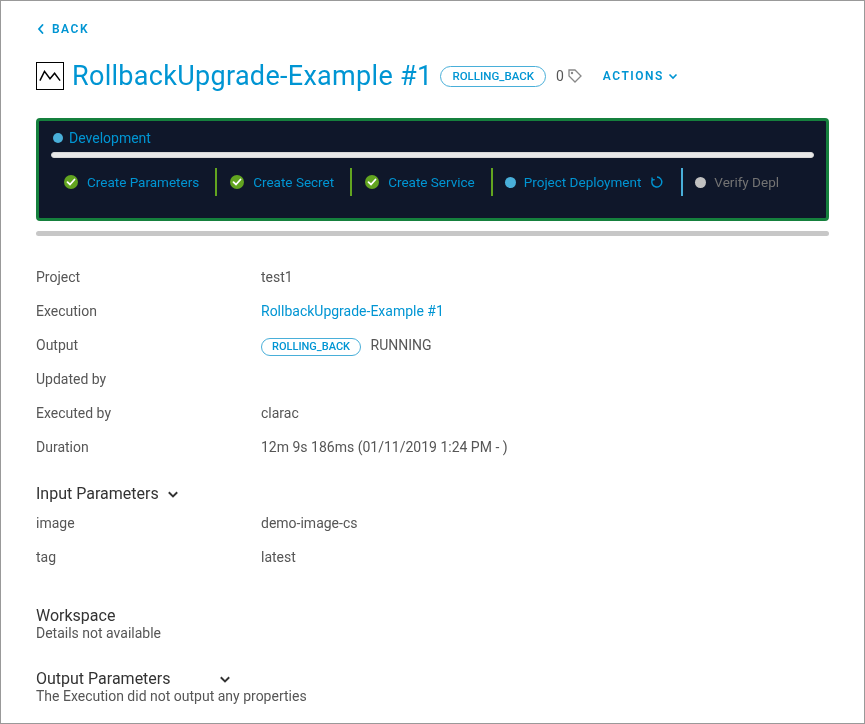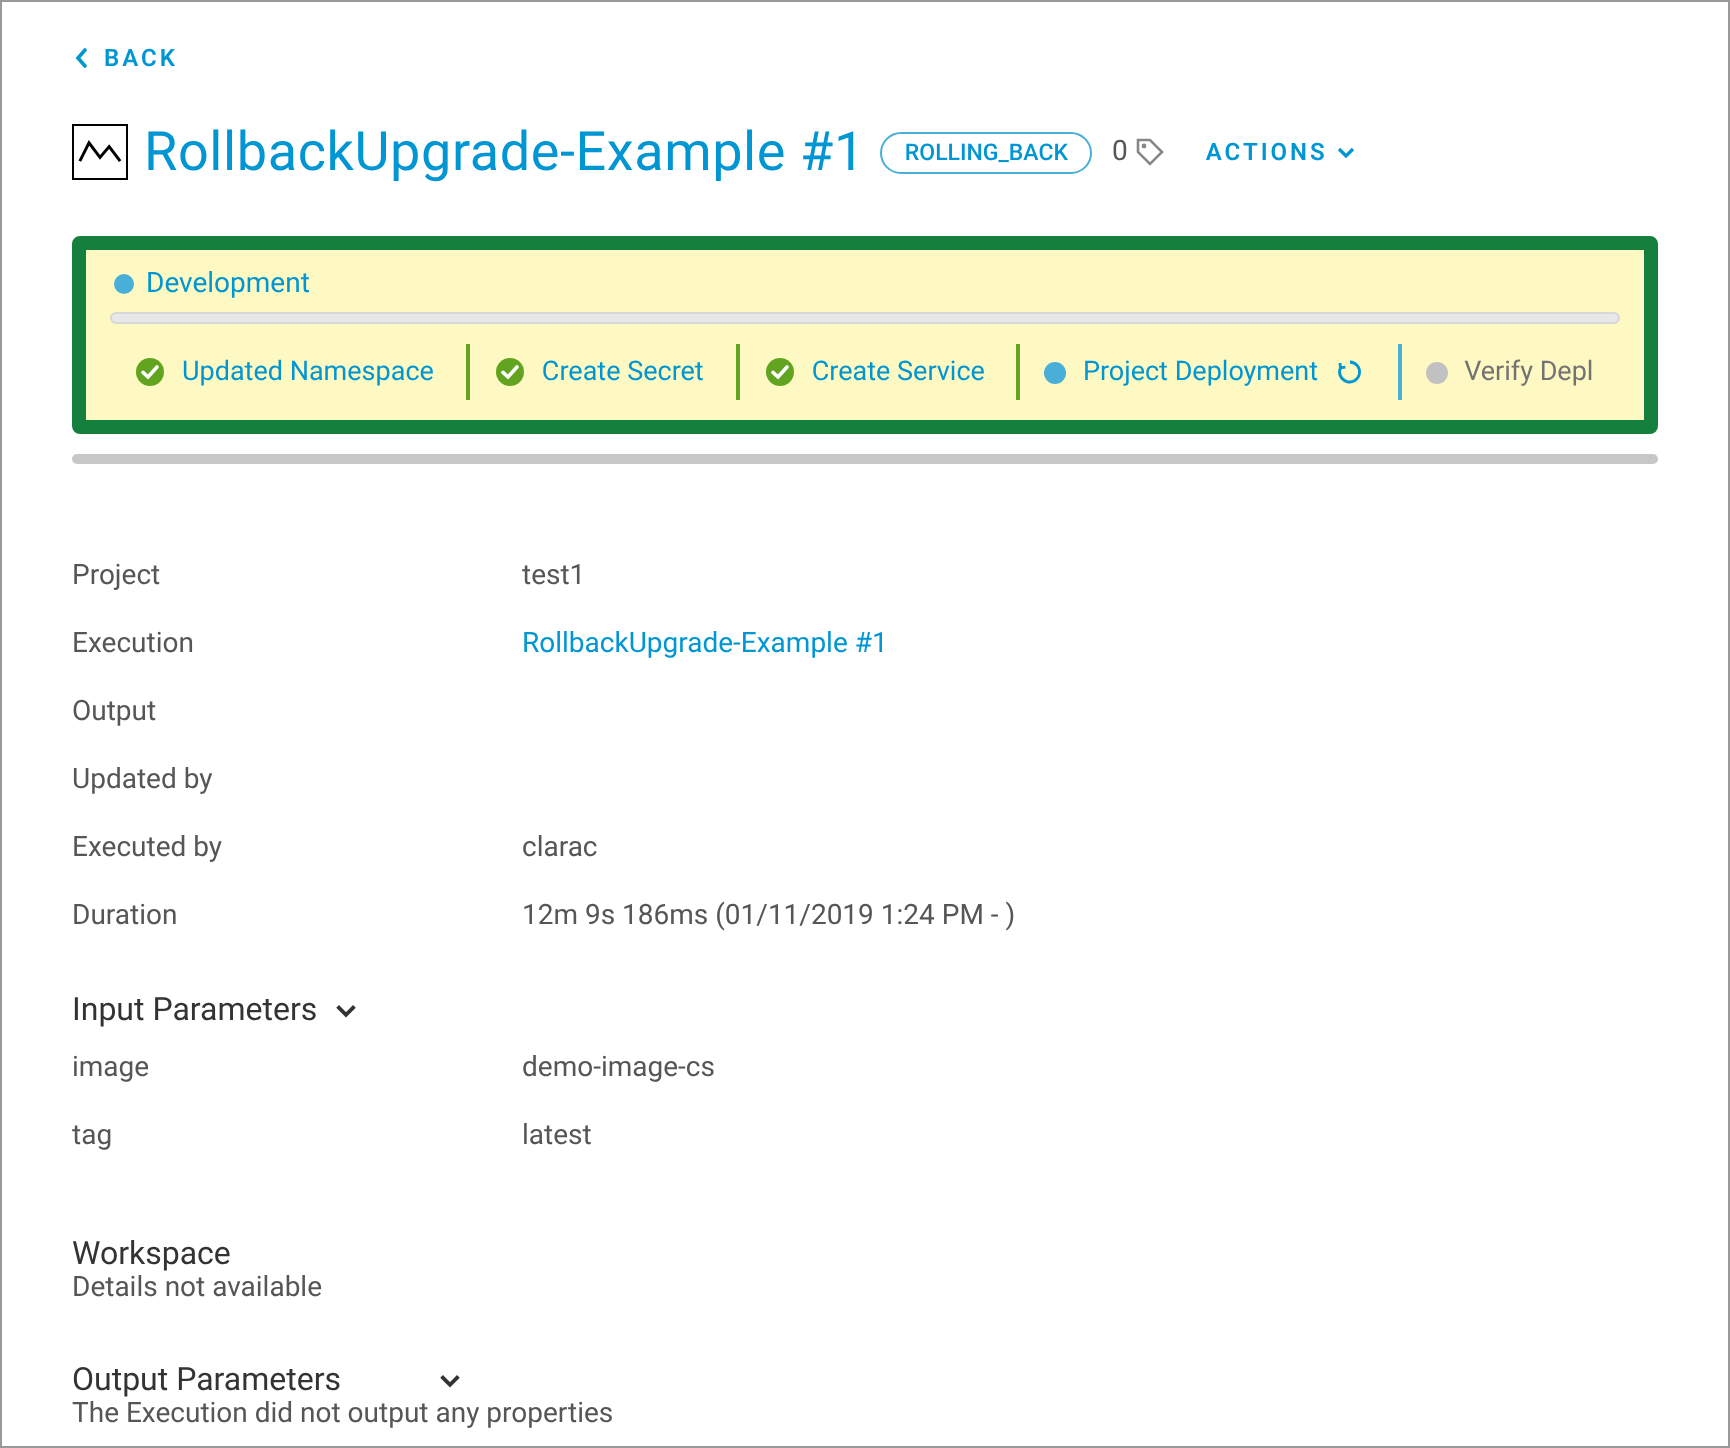--- a/index.html
+++ b/index.html
@@ -73,24 +73,24 @@
     cursor: pointer;
     display: inline-flex;
     align-items: center;
     gap: 4px;
     margin-left: 12px;
   }
   .actions-link svg { width: 10px; height: 10px; }
 
   .stage-wrap {
     margin: 26px 35px 0 35px;
-    background: #fef9c3;
-    border: 7px solid #15803d;
+    background: #0f172a;
+    border: 3px solid #15803d;
     border-radius: 4px;
-    padding-bottom: 10px;
+    padding-bottom: 22px;
     overflow: hidden;
   }
   .stage-name-row {
     display: flex;
     align-items: center;
     gap: 6px;
     padding: 9px 14px 6px;
     color: #0095d3;
     font-size: 14px;
   }
@@ -131,21 +131,21 @@
   .rollback-icon { color: #0095d3; flex-shrink:0; }
 
   .scroll-track {
     margin: 10px 35px 0;
     height: 5px;
     background: #c7c7c7;
     border-radius: 3px;
   }
 
   .details {
-    padding: 39px 35px 0;
+    padding: 24px 35px 0;
   }
   .kv-row {
     display: flex;
     padding: 9px 0;
     font-size: 14px;
     color: #565656;
   }
   .kv-row .k { width: 225px; flex-shrink: 0; }
   .kv-row .v { color: #565656; }
   .kv-row .v .link { color: #0095d3; cursor: pointer; }
@@ -208,21 +208,21 @@
     <span class="stage-dot"></span>
     <span>Development</span>
   </div>
   <div class="progress-bar"></div>
   <div class="tasks-row">
     <div class="task">
       <svg class="check-icon" viewBox="0 0 16 16">
           <circle cx="8" cy="8" r="7" fill="#62a420"></circle>
           <path d="M4.5 8.2 L7 10.5 L11.5 5.5" stroke="#fff" stroke-width="1.8" fill="none" stroke-linecap="round"></path>
         </svg>
-      <span class="tlabel">Updated Namespace</span>
+      <span class="tlabel">Create Parameters</span>
     </div>
     <div class="task">
       <svg class="check-icon" viewBox="0 0 16 16">
           <circle cx="8" cy="8" r="7" fill="#62a420"></circle>
           <path d="M4.5 8.2 L7 10.5 L11.5 5.5" stroke="#fff" stroke-width="1.8" fill="none" stroke-linecap="round"></path>
         </svg>
       <span class="tlabel">Create Secret</span>
     </div>
     <div class="task">
       <svg class="check-icon" viewBox="0 0 16 16">
@@ -252,20 +252,24 @@
   <div class="kv-row">
     <div class="k">Project</div>
     <div class="v">test1</div>
   </div>
   <div class="kv-row">
     <div class="k">Execution</div>
     <div class="v"><span class="link">RollbackUpgrade-Example #1</span></div>
   </div>
   <div class="kv-row">
     <div class="k">Output</div>
+    <div class="v">
+      <span class="status-pill">ROLLING_BACK</span>
+      <span class="run-state">RUNNING</span>
+    </div>
   </div>
   <div class="kv-row">
     <div class="k">Updated by</div>
     <div class="v"></div>
   </div>
   <div class="kv-row">
     <div class="k">Executed by</div>
     <div class="v">clarac</div>
   </div>
   <div class="kv-row">

